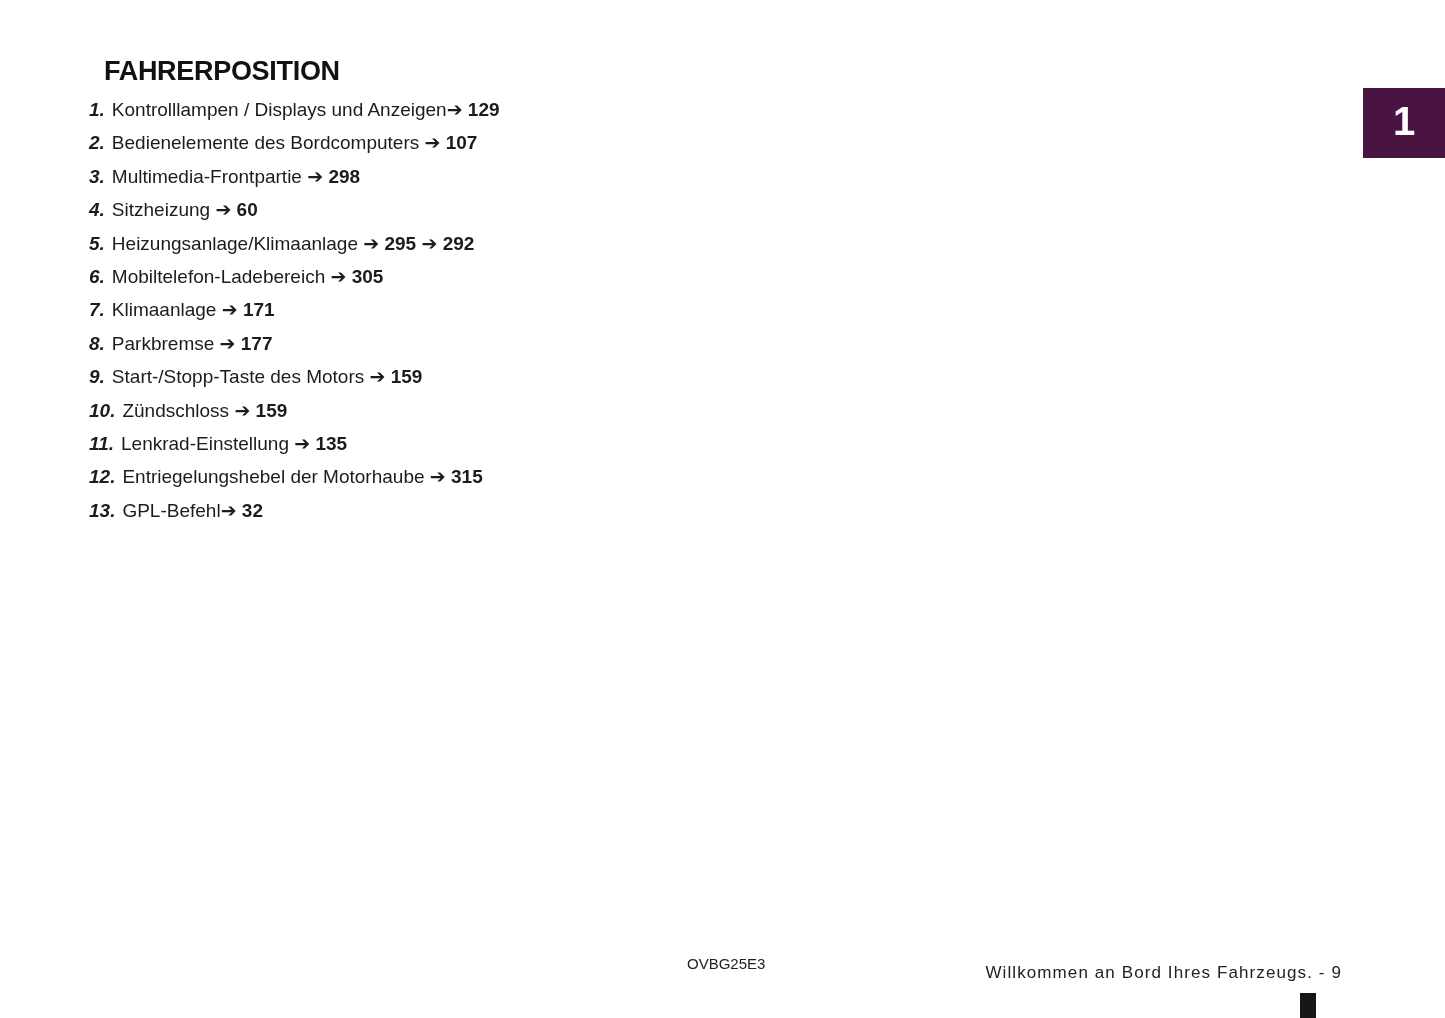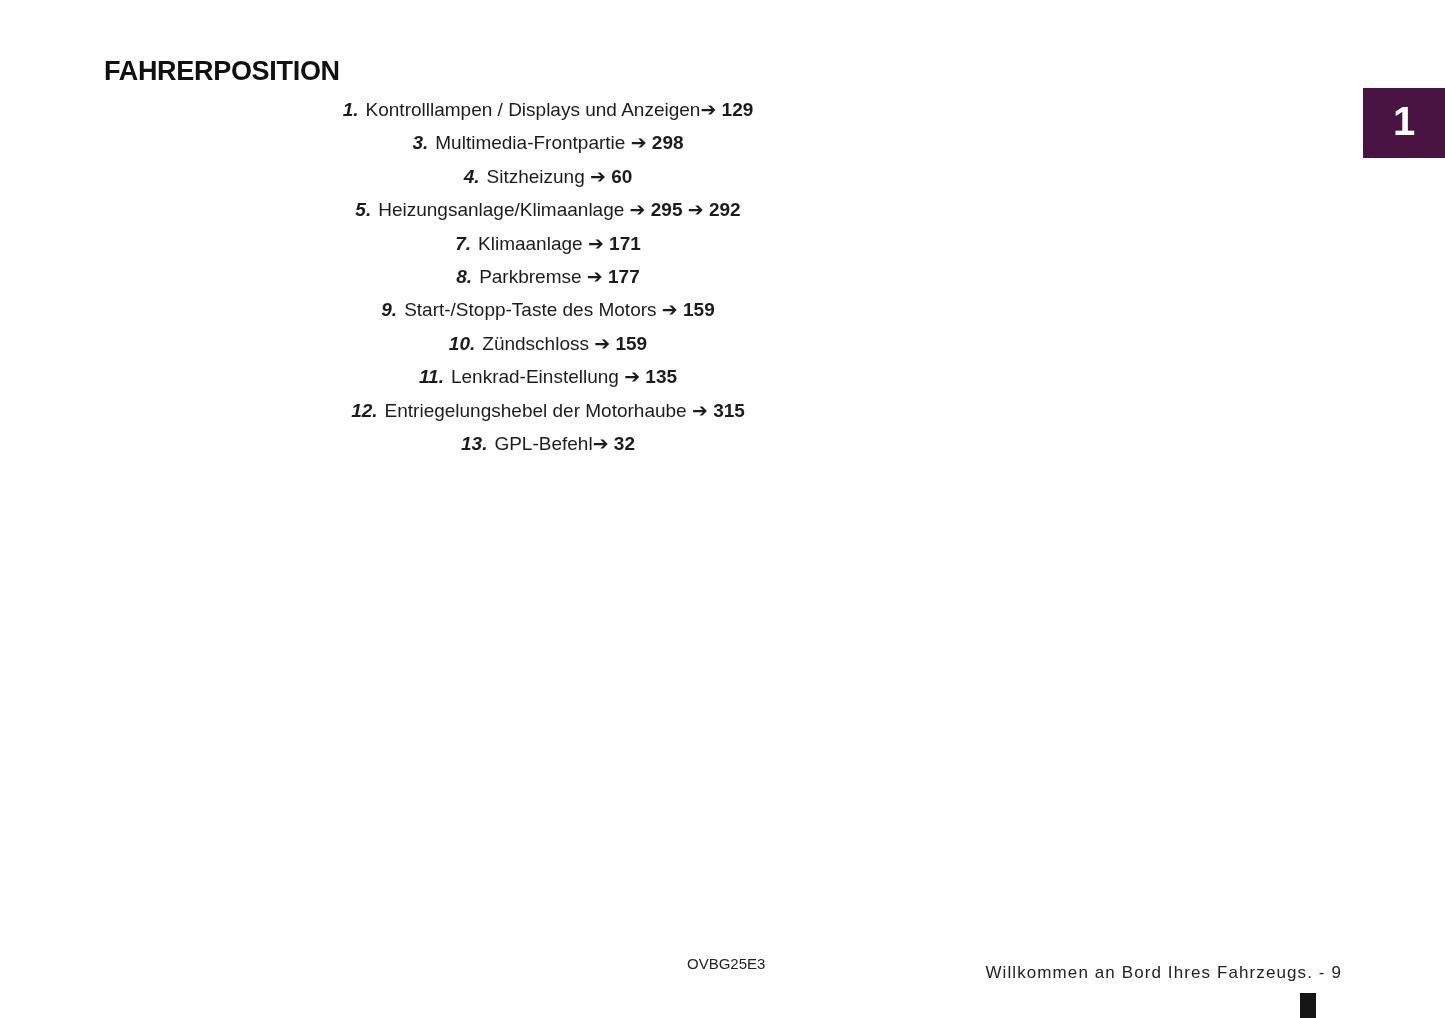--- a/index.html
+++ b/index.html
@@ -6,21 +6,21 @@
   body{
     width:1445px;height:1018px;position:relative;background:#ffffff;
     font-family:"Liberation Sans","DejaVu Sans",sans-serif;
     color:#1c1c1c;overflow:hidden;
   }
   .page-title{
     position:absolute;left:104px;top:38px;
     font-size:27px;font-weight:bold;color:#111;letter-spacing:-0.3px;
   }
   .toc{
-    position:absolute;left:98px;top:93px;width:900px;text-align:center;
+    position:absolute;left:89px;top:93px;width:900px;
   }
   .toc-item{
     font-size:19px;line-height:33.4px;white-space:nowrap;
   }
   .toc-num{
     font-weight:bold;font-style:italic;margin-right:7px;
   }
   .toc-text{font-weight:normal;}
   .toc-ref{font-weight:bold;}
   .section-tab{
@@ -43,23 +43,25 @@
     background:#161616;
   }
 </style>
 </head>
 <body>
 
 <h1 class="page-title">FAHRERPOSITION</h1>
 
 <div class="toc">
     <div class="toc-item"><span class="toc-num">1.</span><span class="toc-text">Kontrolllampen / Displays und Anzeigen</span><span class="toc-ref">➔ 129</span></div>
+    <div class="toc-item"><span class="toc-num">2.</span><span class="toc-text">Bedienelemente des Bordcomputers </span><span class="toc-ref">➔ 107</span></div>
     <div class="toc-item"><span class="toc-num">3.</span><span class="toc-text">Multimedia-Frontpartie </span><span class="toc-ref">➔ 298</span></div>
     <div class="toc-item"><span class="toc-num">4.</span><span class="toc-text">Sitzheizung </span><span class="toc-ref">➔ 60</span></div>
     <div class="toc-item"><span class="toc-num">5.</span><span class="toc-text">Heizungsanlage/Klimaanlage </span><span class="toc-ref">➔ 295 ➔ 292</span></div>
+    <div class="toc-item"><span class="toc-num">6.</span><span class="toc-text">Mobiltelefon-Ladebereich </span><span class="toc-ref">➔ 305</span></div>
     <div class="toc-item"><span class="toc-num">7.</span><span class="toc-text">Klimaanlage </span><span class="toc-ref">➔ 171</span></div>
     <div class="toc-item"><span class="toc-num">8.</span><span class="toc-text">Parkbremse </span><span class="toc-ref">➔ 177</span></div>
     <div class="toc-item"><span class="toc-num">9.</span><span class="toc-text">Start-/Stopp-Taste des Motors </span><span class="toc-ref">➔ 159</span></div>
     <div class="toc-item"><span class="toc-num">10.</span><span class="toc-text">Zündschloss </span><span class="toc-ref">➔ 159</span></div>
     <div class="toc-item"><span class="toc-num">11.</span><span class="toc-text">Lenkrad-Einstellung </span><span class="toc-ref">➔ 135</span></div>
     <div class="toc-item"><span class="toc-num">12.</span><span class="toc-text">Entriegelungshebel der Motorhaube </span><span class="toc-ref">➔ 315</span></div>
     <div class="toc-item"><span class="toc-num">13.</span><span class="toc-text">GPL-Befehl</span><span class="toc-ref">➔ 32</span></div>
   </div>
 
 <div class="section-tab" style="background: rgb(74, 20, 66);">

